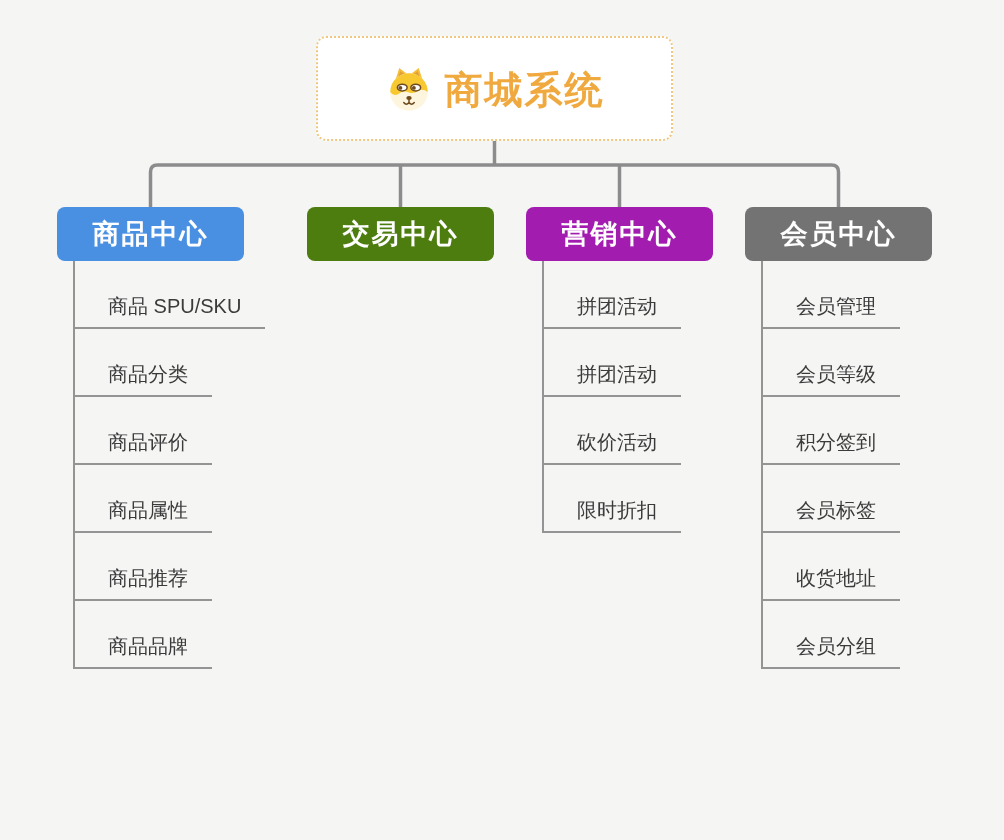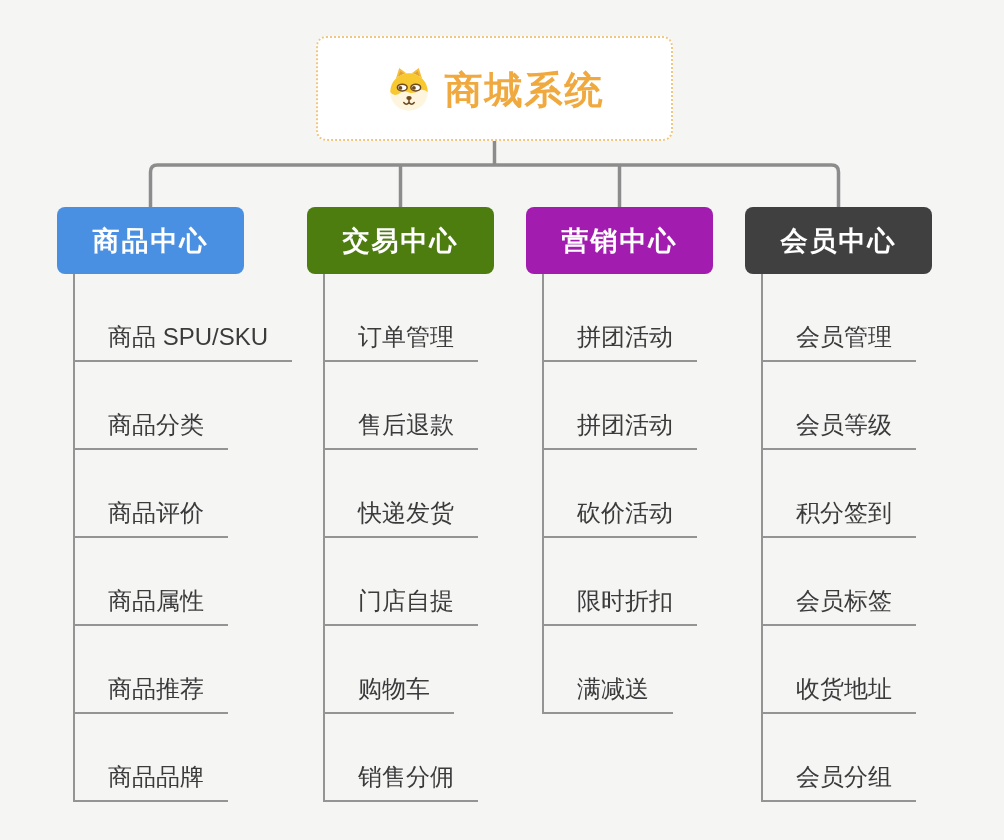--- a/index.html
+++ b/index.html
@@ -33,44 +33,44 @@
     letter-spacing: 2px;
     line-height: 1;
     padding-top: 2px;
   }
   .branch { position: absolute; top: 207px; }
   .branch-b1 { left: 57px; }
   .branch-b2 { left: 307px; }
   .branch-b3 { left: 526px; }
   .branch-b4 { left: 745px; }
   .branch-header {
-    width: 187px; height: 67px;
+    width: 187px; height: 54px;
     box-sizing: border-box;
     border-radius: 8px;
     color: #FFFFFF;
     font-size: 27px;
     font-weight: 600;
     letter-spacing: 2px;
     display: flex; align-items: center; justify-content: center;
     cursor: pointer;
   }
   .branch-list {
     margin-left: 16px;
     border-left: 2px solid #949494;
   }
   .leaf-item {
     box-sizing: border-box;
-    height: 88px;
+    height: 68px;
     display: flex;
     align-items: flex-end;
     padding: 0 24px 7px 33px;
     border-bottom: 2px solid #949494;
     width: fit-content;
     min-width: 120px;
-    font-size: 24px;
+    font-size: 20px;
     color: #3B3B3B;
     white-space: nowrap;
     cursor: pointer;
   }
 </style>
 </head>
 <body>
 
 <div>
 
@@ -108,43 +108,34 @@
       <div class="leaf-item">商品分类</div>
       <div class="leaf-item">商品评价</div>
       <div class="leaf-item">商品属性</div>
       <div class="leaf-item">商品推荐</div>
       <div class="leaf-item">商品品牌</div>
     </div>
   </div>
 
   <div class="branch branch-b2">
     <div class="branch-header" style="background-color: #4d7c0f;">交易中心</div>
-    <div class="branch-list">
-      <div class="leaf-item">订单管理</div>
-      <div class="leaf-item">售后退款</div>
-      <div class="leaf-item">快递发货</div>
-      <div class="leaf-item">门店自提</div>
-      <div class="leaf-item">购物车</div>
-      <div class="leaf-item">销售分佣</div>
-    </div>
   </div>
 
   <div class="branch branch-b3">
     <div class="branch-header" style="background-color: #a21caf;">营销中心</div>
     <div class="branch-list">
       <div class="leaf-item">拼团活动</div>
       <div class="leaf-item">拼团活动</div>
       <div class="leaf-item">砍价活动</div>
       <div class="leaf-item">限时折扣</div>
-      <div class="leaf-item">满减送</div>
     </div>
   </div>
 
   <div class="branch branch-b4">
-    <div class="branch-header" style="background-color: #404040;">会员中心</div>
+    <div class="branch-header" style="background-color: #737373;">会员中心</div>
     <div class="branch-list">
       <div class="leaf-item">会员管理</div>
       <div class="leaf-item">会员等级</div>
       <div class="leaf-item">积分签到</div>
       <div class="leaf-item">会员标签</div>
       <div class="leaf-item">收货地址</div>
       <div class="leaf-item">会员分组</div>
     </div>
   </div>
 

